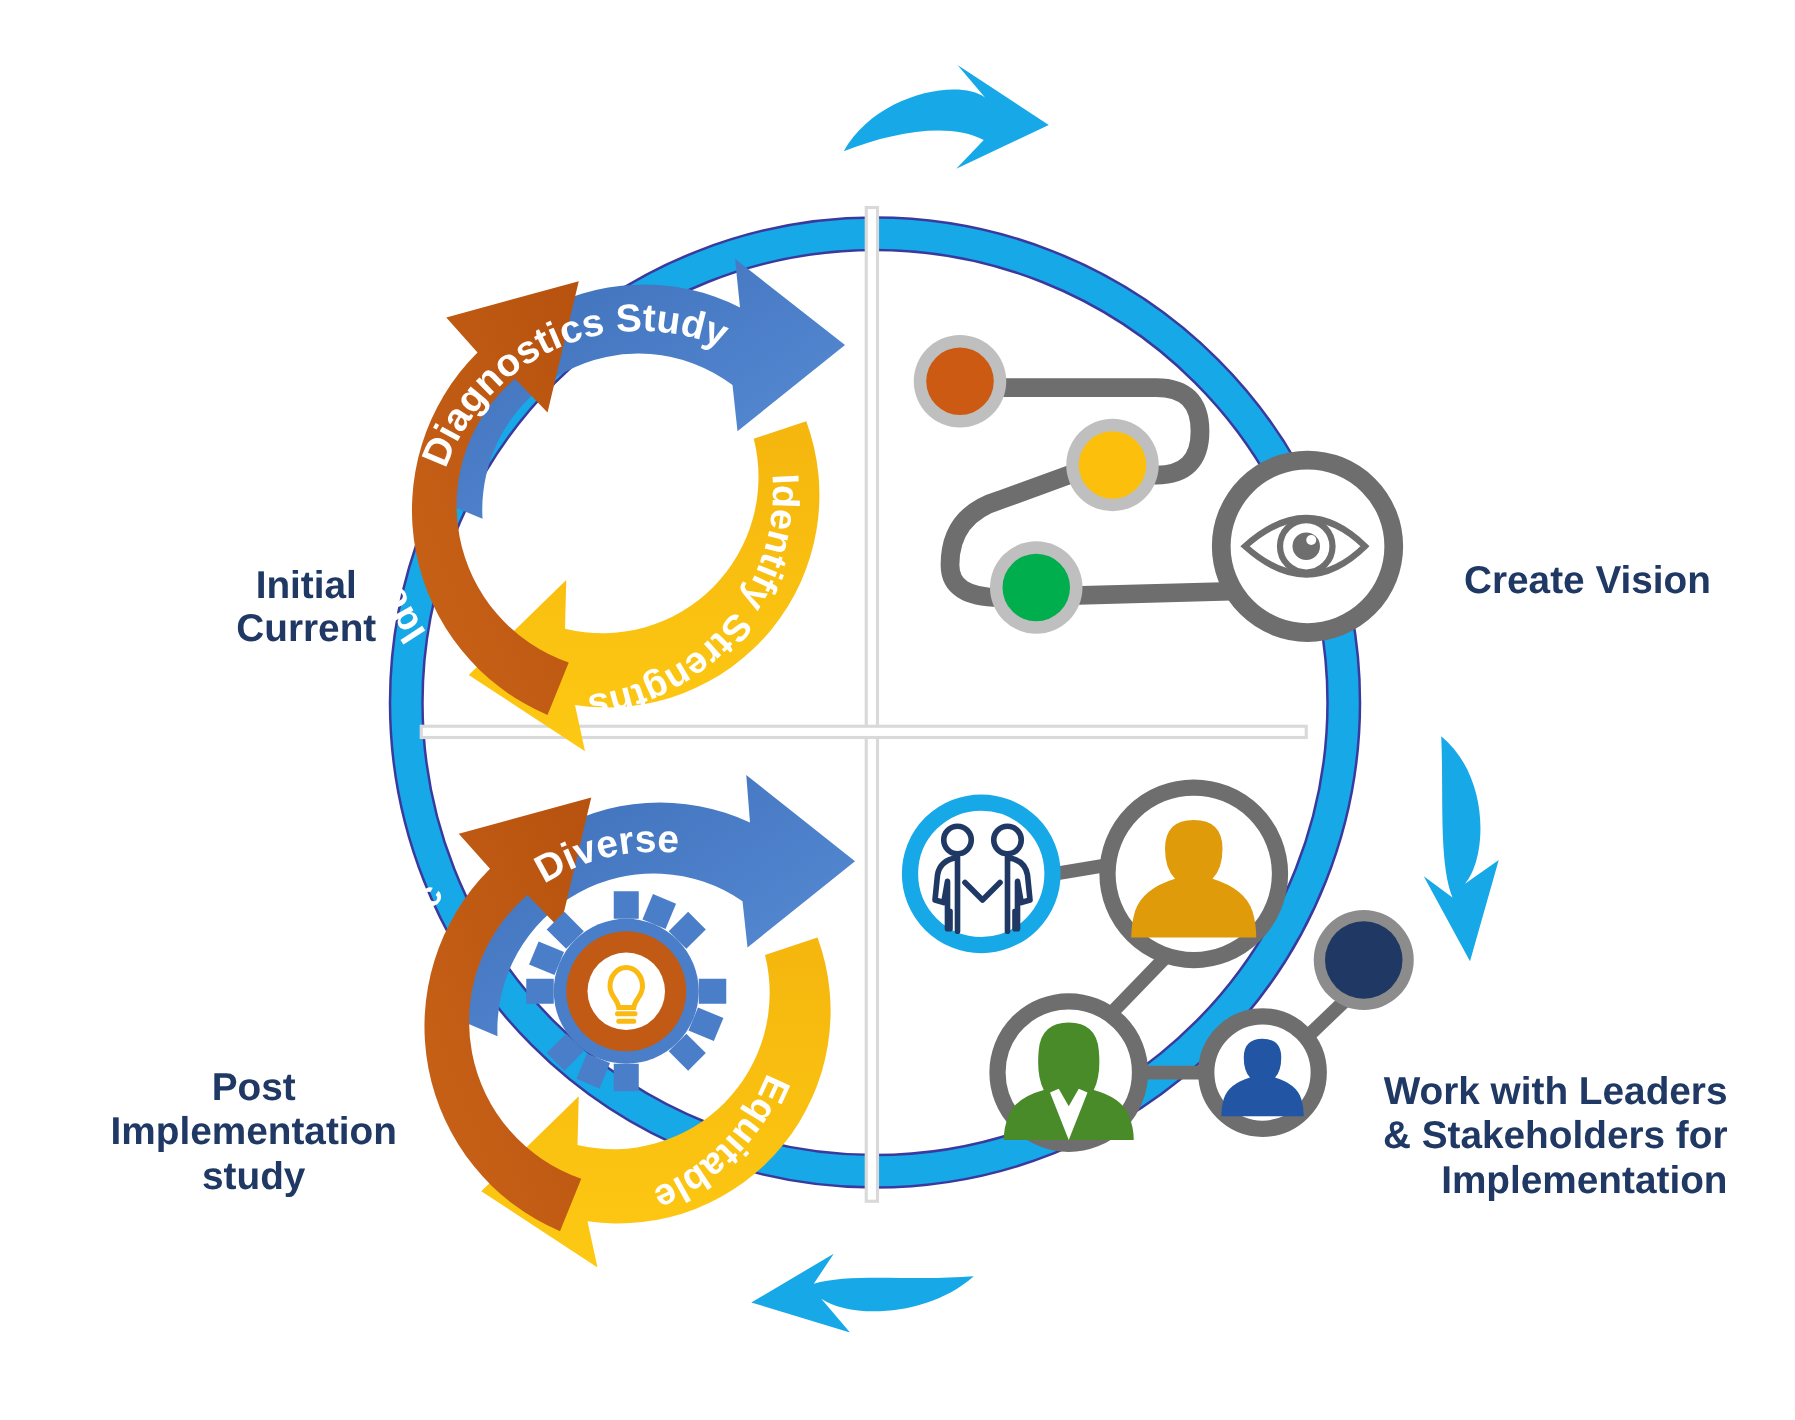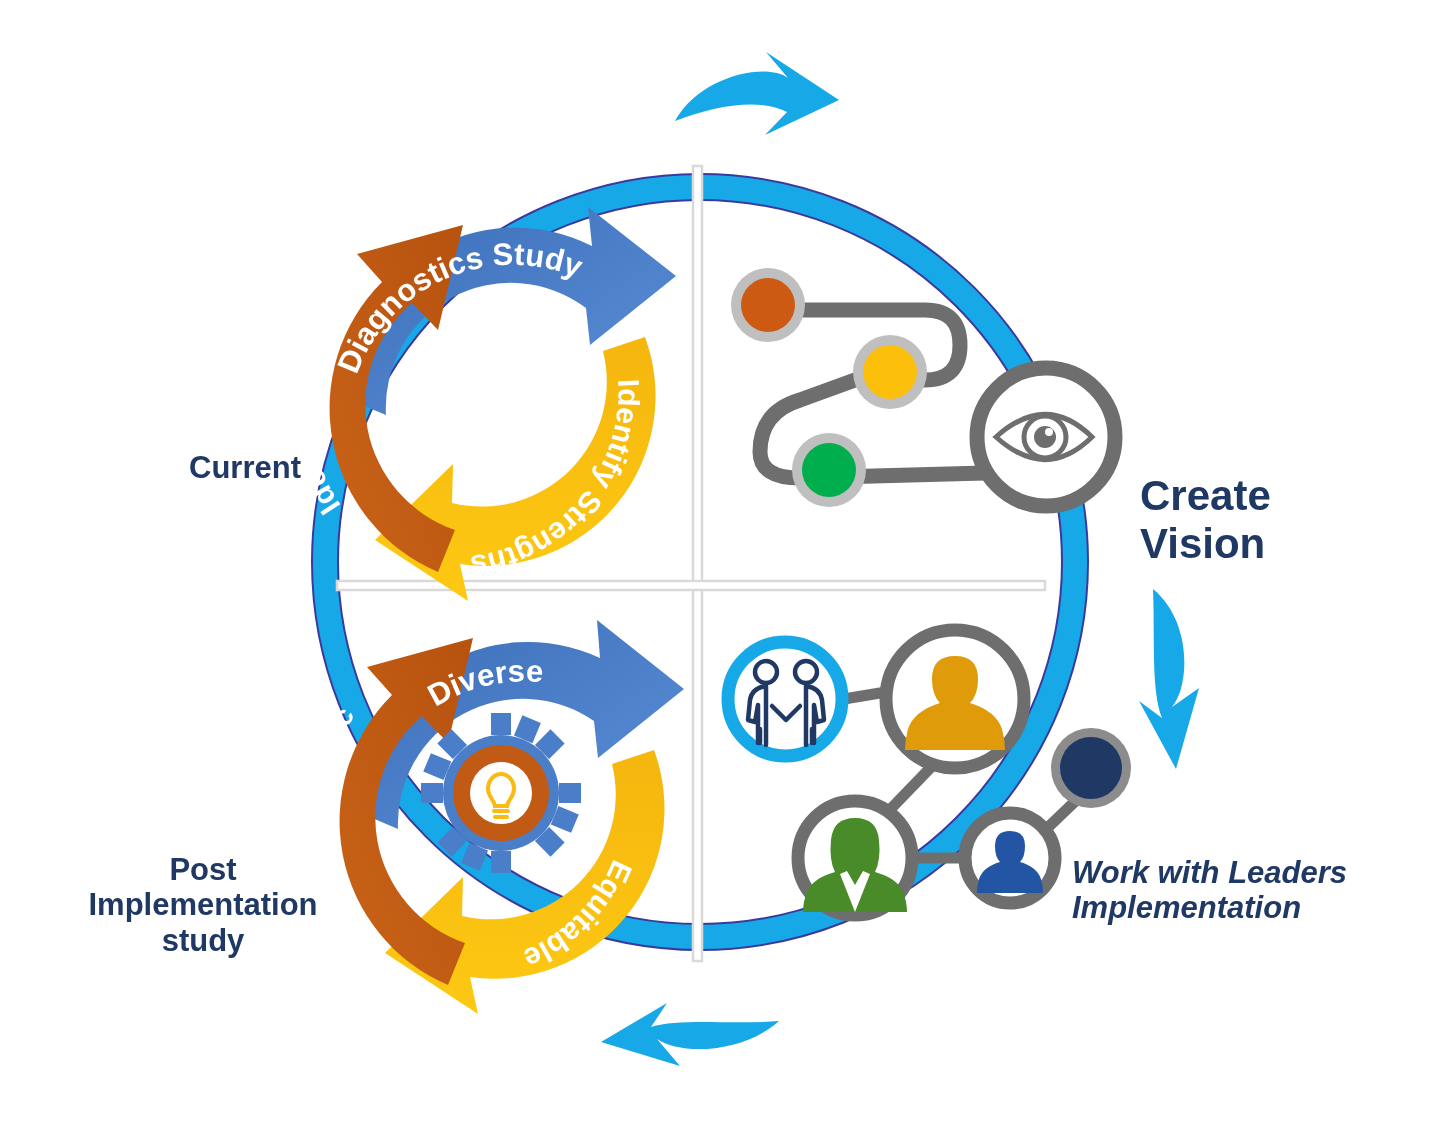--- a/index.html
+++ b/index.html
@@ -1,23 +1,23 @@
 <!DOCTYPE html>
 <html><head>
 <meta charset="utf-8">
 <style>
   html,body{margin:0;padding:0;background:#ffffff;}
   body{width:1436px;height:1136px;overflow:hidden;font-family:"Liberation Sans",sans-serif;}
   #stage{position:relative;width:1436px;height:1136px;background:#fff;}
   #stage svg{position:absolute;left:0;top:0;}
   .lbl{position:absolute;color:#1F3864;font-weight:bold;font-family:"Liberation Sans",sans-serif;line-height:1.14;}
   #lbl-initial{left:150px;top:450px;width:190px;text-align:center;font-size:31px;}
-  #lbl-vision{left:1140px;top:472px;width:260px;text-align:left;font-size:42px;}
+  #lbl-vision{left:1140px;top:446px;width:260px;text-align:center;font-size:31px;}
   #lbl-post{left:58px;top:852px;width:290px;text-align:center;font-size:31px;}
-  #lbl-work{left:1072px;top:855px;width:310px;text-align:left;font-size:31px;font-style:italic;}
+  #lbl-work{left:1072px;top:855px;width:310px;text-align:right;font-size:31px;}
   .cw{position:absolute;left:380px;top:304px;width:230px;text-align:center;color:#1F3864;
       font-size:38px;font-weight:bold;line-height:1.18;font-family:"Liberation Sans",sans-serif;}
 </style>
 </head>
 <body>
 
 <div id="stage">
 
 <svg width="1436" height="1136" viewBox="0 0 1436 1136" xmlns="http://www.w3.org/2000/svg">
   <defs>
@@ -220,31 +220,33 @@
 
     <g>
       <circle cx="1091" cy="768" r="40" fill="#8C8C8C"></circle>
       <circle cx="1091" cy="768" r="31" fill="#1F3864"></circle>
     </g>
   </g>
 </svg>
 
 
 <div class="lbl" id="lbl-initial">
+  <div>Initial</div>
   <div>Current</div>
 </div>
 
 <div class="lbl" id="lbl-vision">
   <div>Create Vision</div>
 </div>
 
 <div class="lbl" id="lbl-post">
   <div>Post</div>
   <div>Implementation</div>
   <div>study</div>
 </div>
 
 <div class="lbl" id="lbl-work">
   <div>Work with Leaders</div>
+  <div>&amp; Stakeholders for</div>
   <div>Implementation</div>
 </div>
 
 </div>
 
 </body></html>

